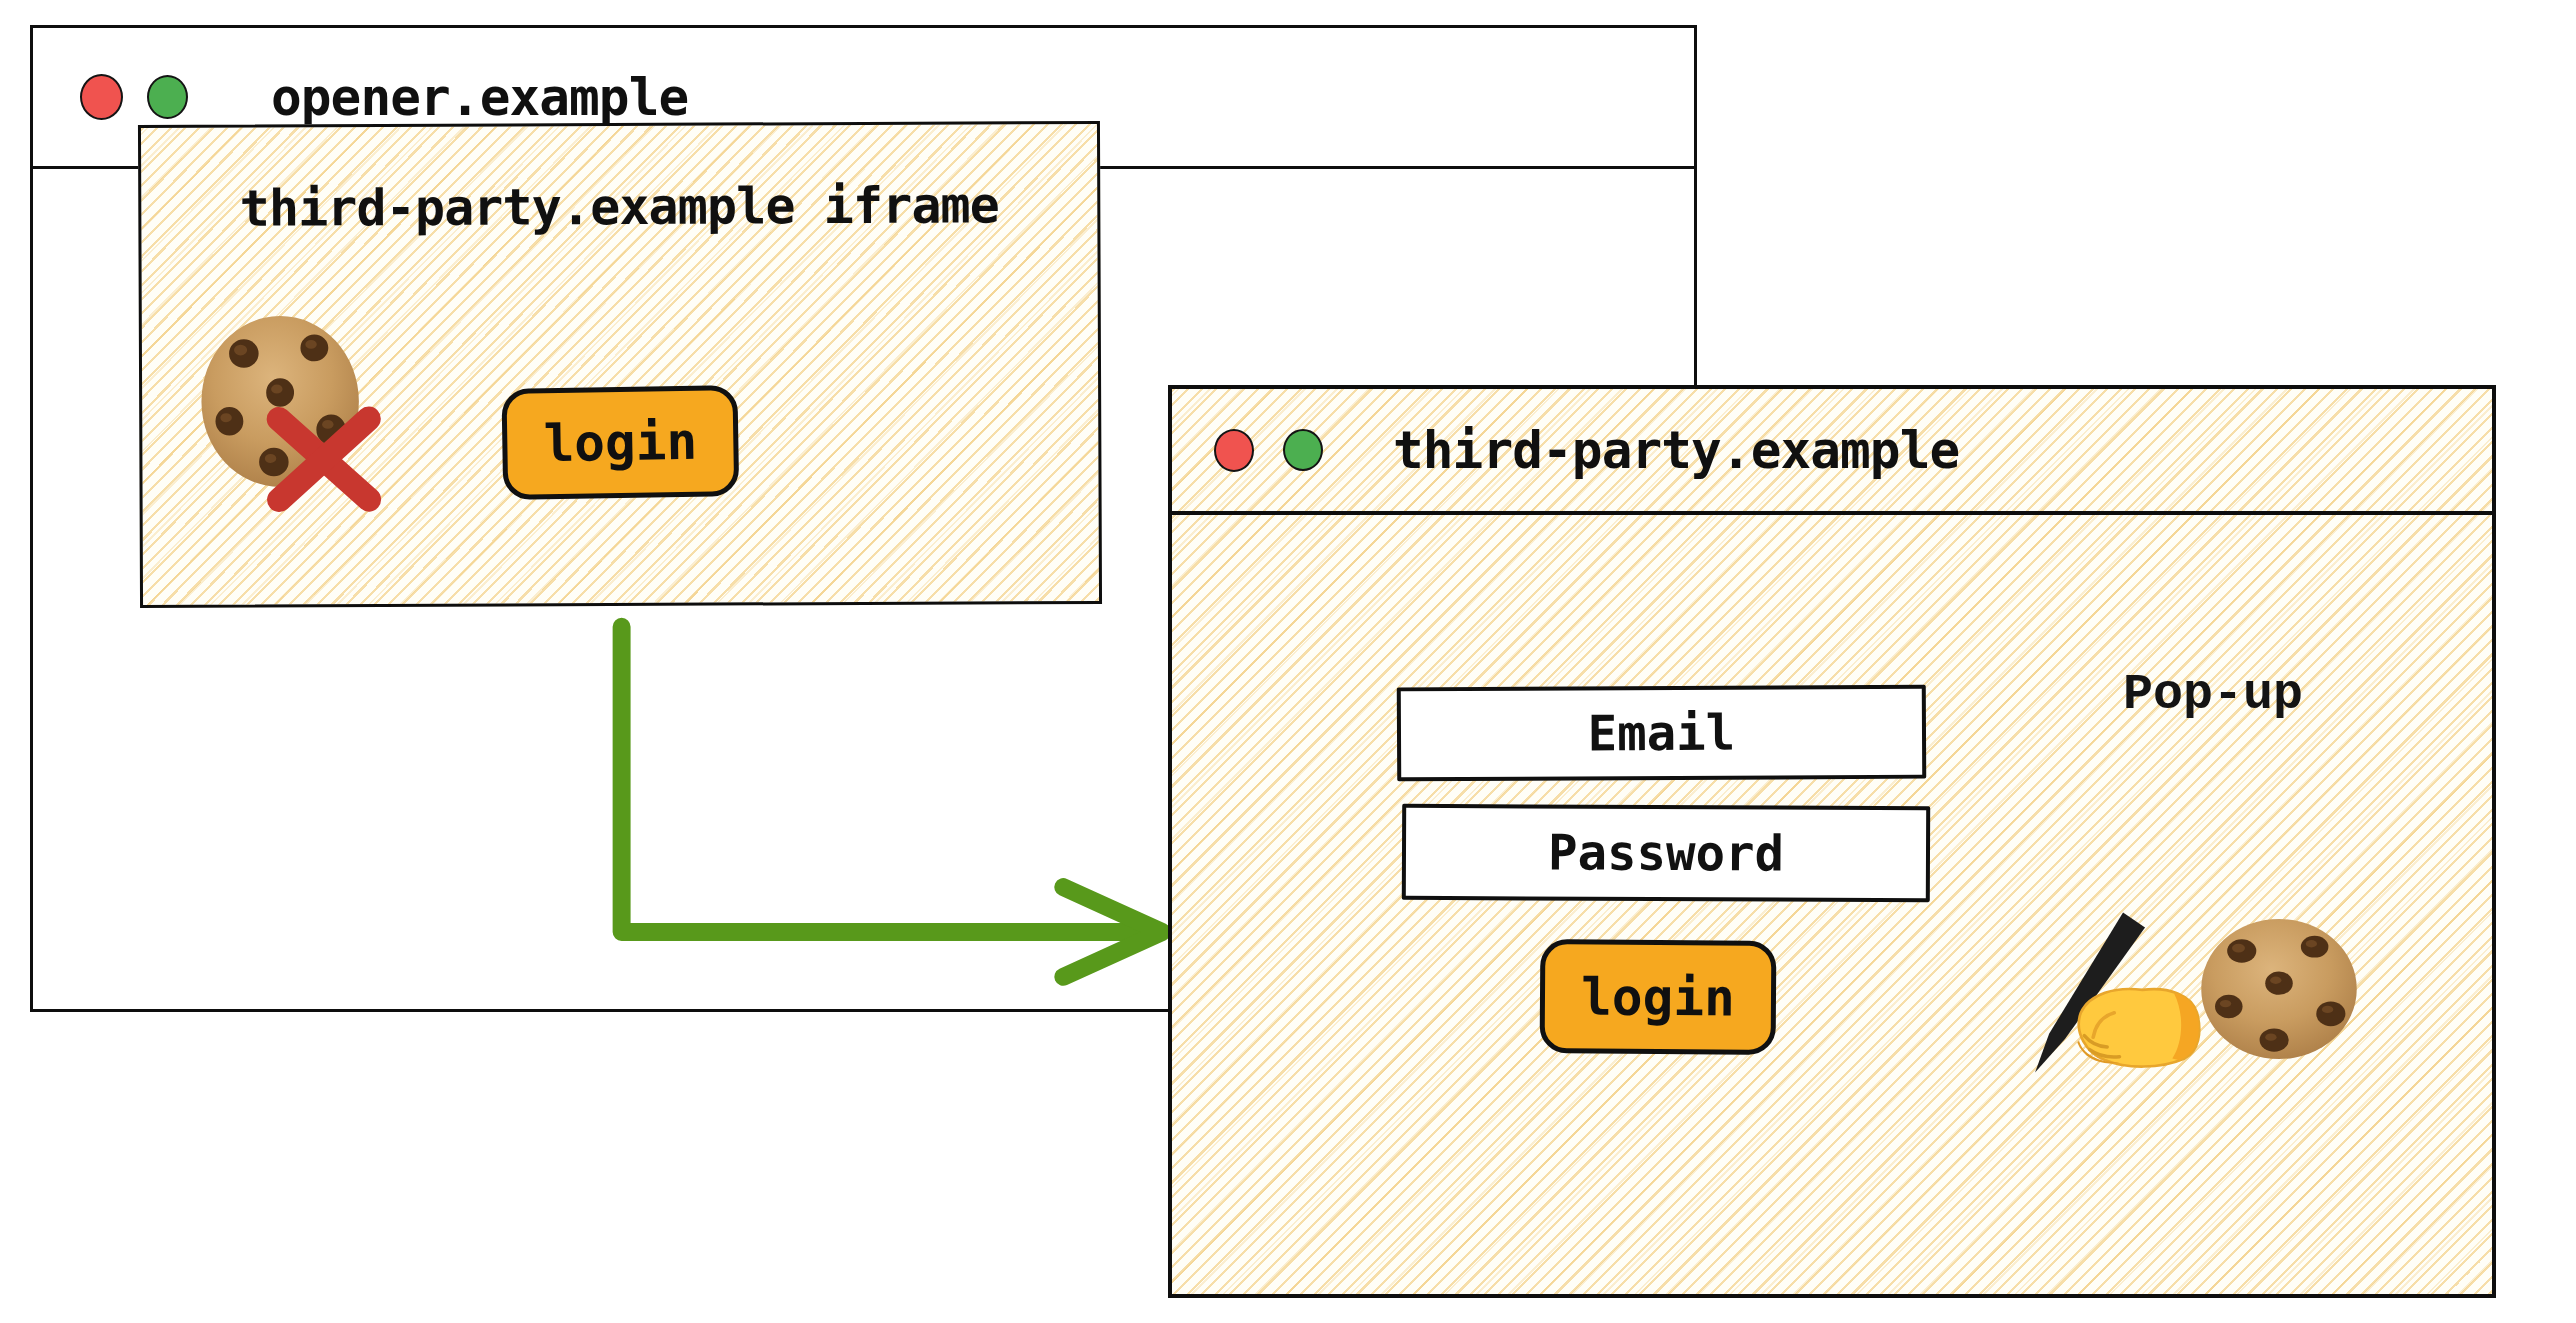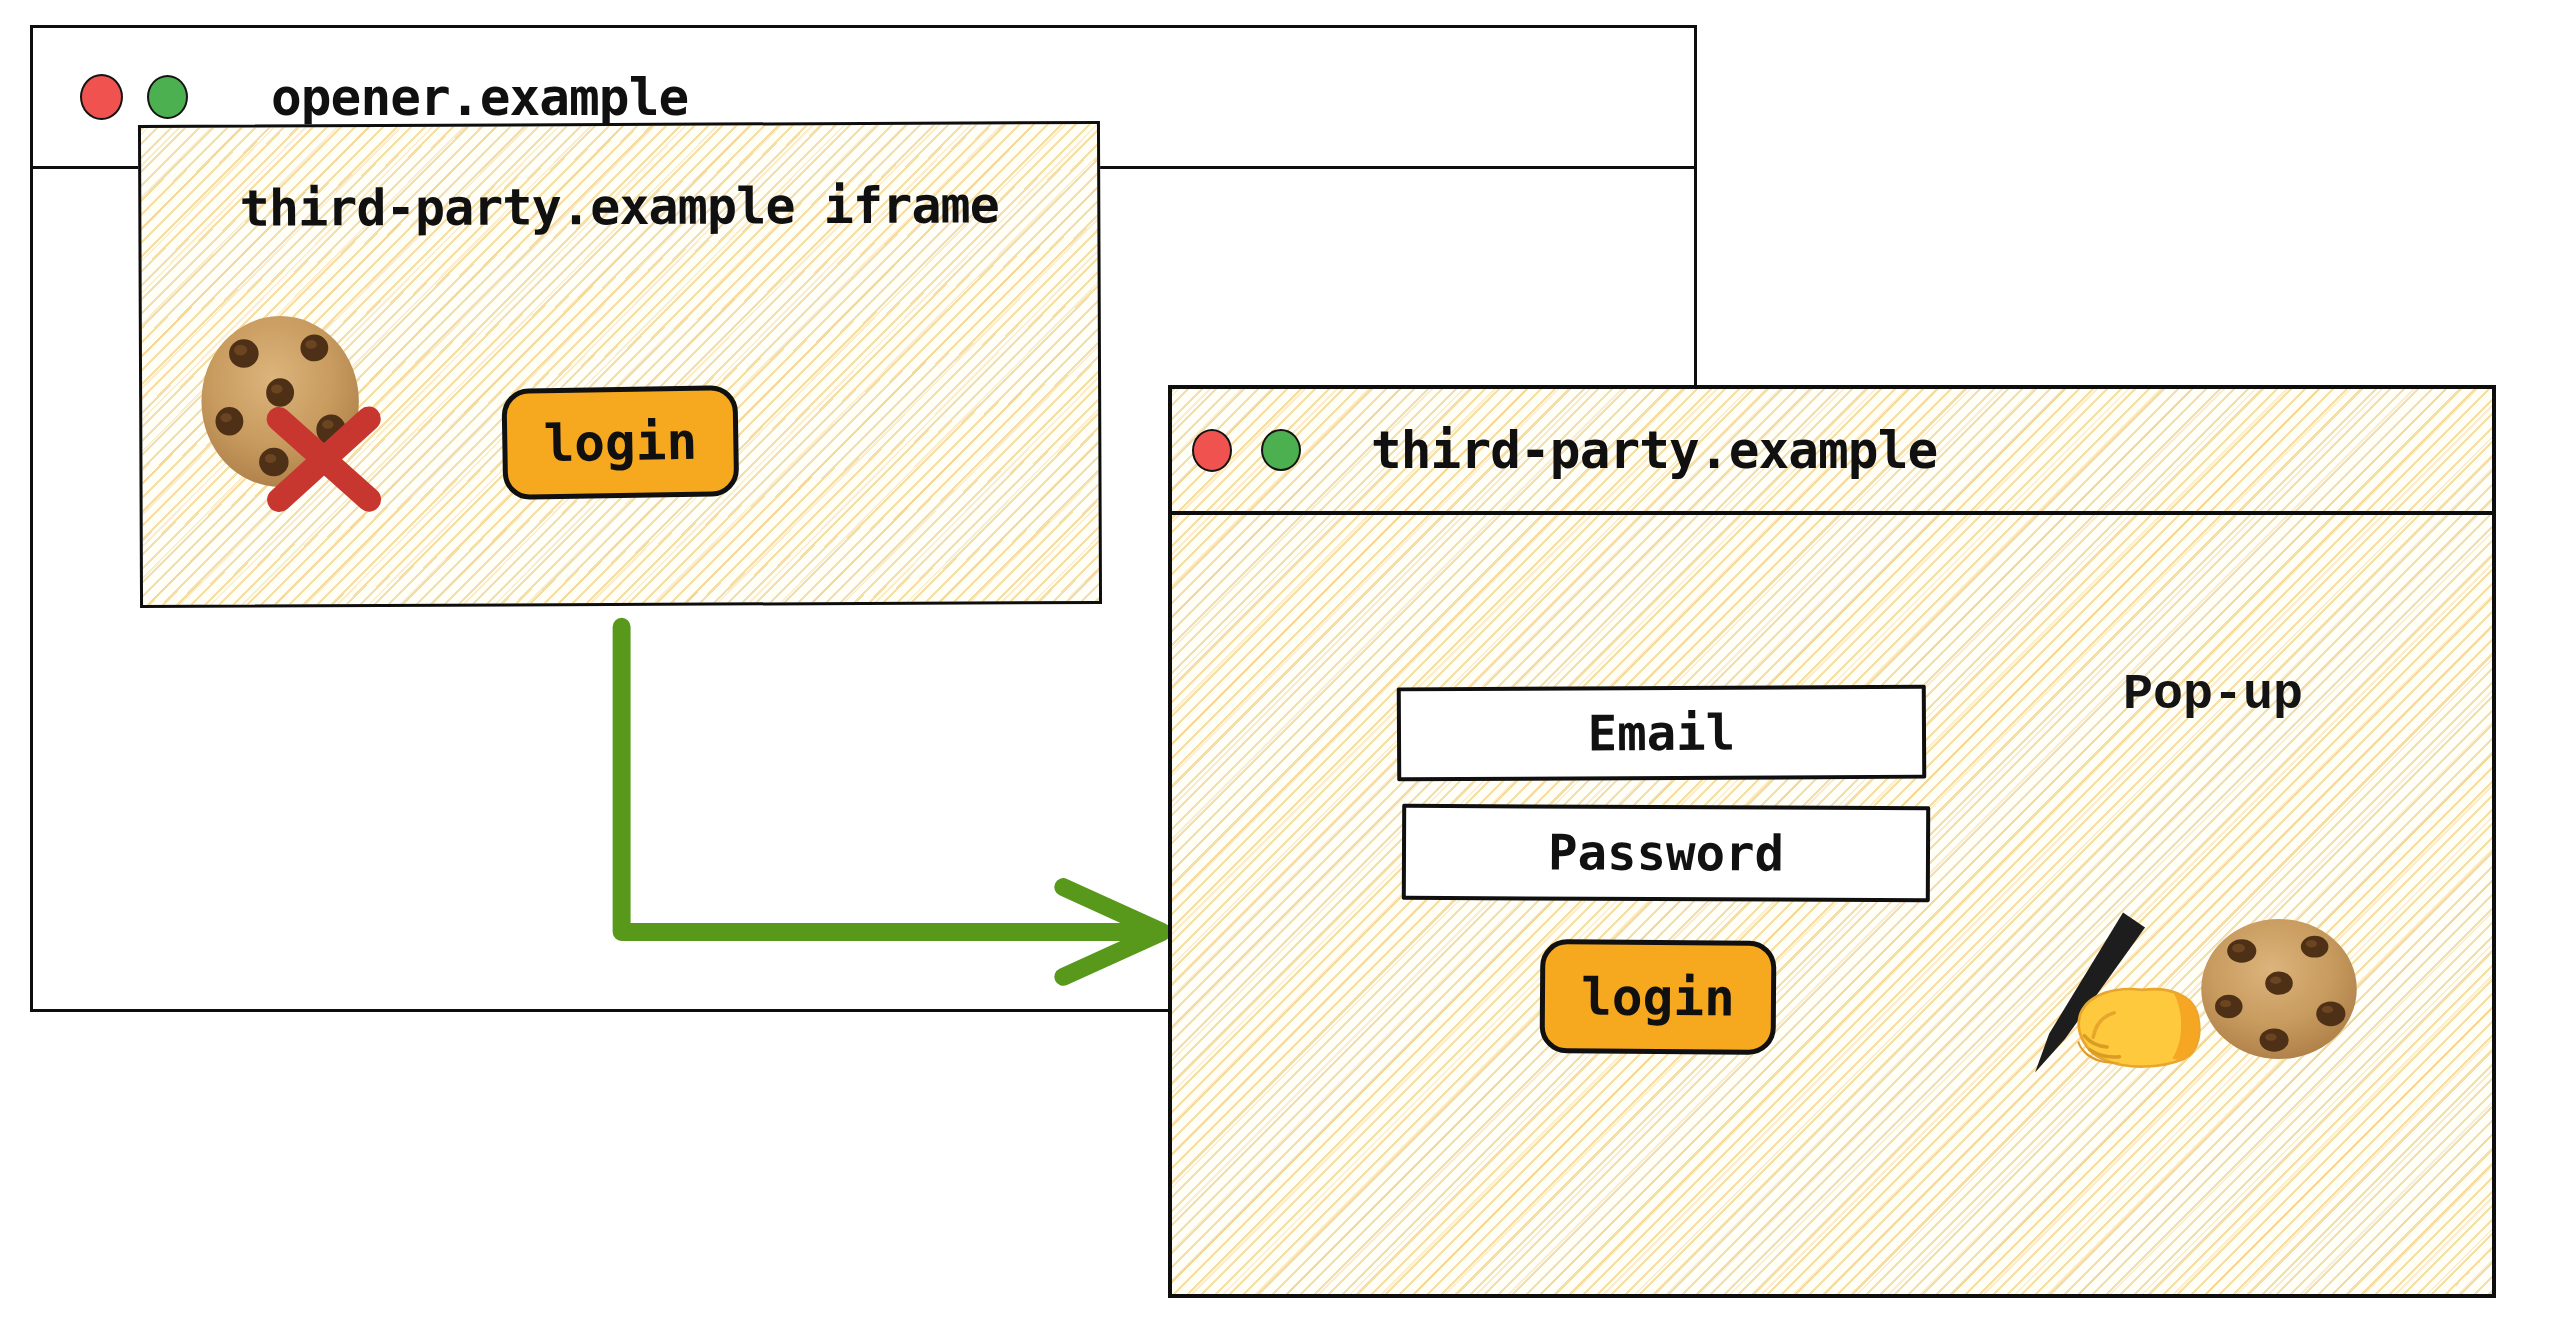--- a/index.html
+++ b/index.html
@@ -147,21 +147,21 @@
 
   <div class="abs" style="left:589px; top:616px; width:611px; height:386px; z-index:5;">
     <svg width="611" height="386" viewBox="0 0 680 430">
       <path d="M36 12 L36 352 L630 352" fill="none" stroke="#58991b" stroke-width="20" stroke-linecap="round" stroke-linejoin="round"></path>
       <path d="M528 302 L638 352 L528 402" fill="none" stroke="#58991b" stroke-width="20" stroke-linecap="round" stroke-linejoin="round"></path>
     </svg>
   </div>
 
   <div class="window hatch" style="left:1168px; top:385px; width:1328px; height:913px; border-width:4.5px; z-index:10;">
 
-    <div class="titlebar" style="height:126px; padding-left:20px; border-bottom-width:4.5px;">
+    <div class="titlebar" style="height:126px; padding-left:42px; border-bottom-width:4.5px;">
       <span class="dot red" style="width:40px; height:43px;"></span>
       <span class="dot green" style="width:40px; height:42px; margin-left:29px;"></span>
       <span class="win-title" style="margin-left:70px;">third-party.example</span>
     </div>
 
     <input class="sketch-input" readonly="" style="left: 225px; top: 297px; width: 529px; height: 94px; transform: rotate(-0.3deg);" placeholder="Email">
 
     <input class="sketch-input" readonly="" style="left: 230px; top: 416px; width: 528px; height: 96px; transform: rotate(0.25deg);" placeholder="Password">
 
     <button class="login-btn" style="left:368px; top:551px; width:236px; height:114px; transform:rotate(0.4deg);">login</button>

